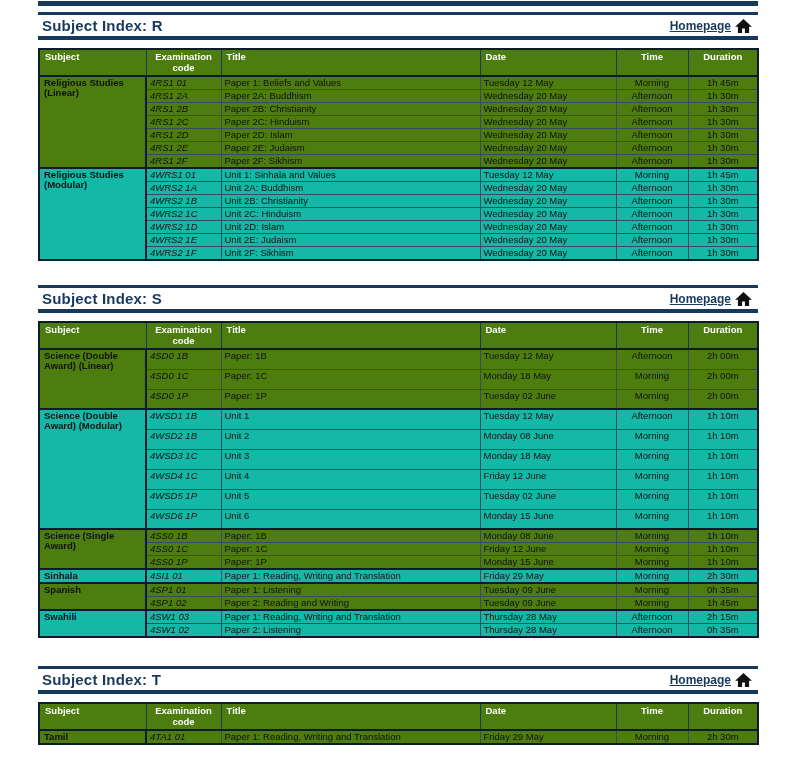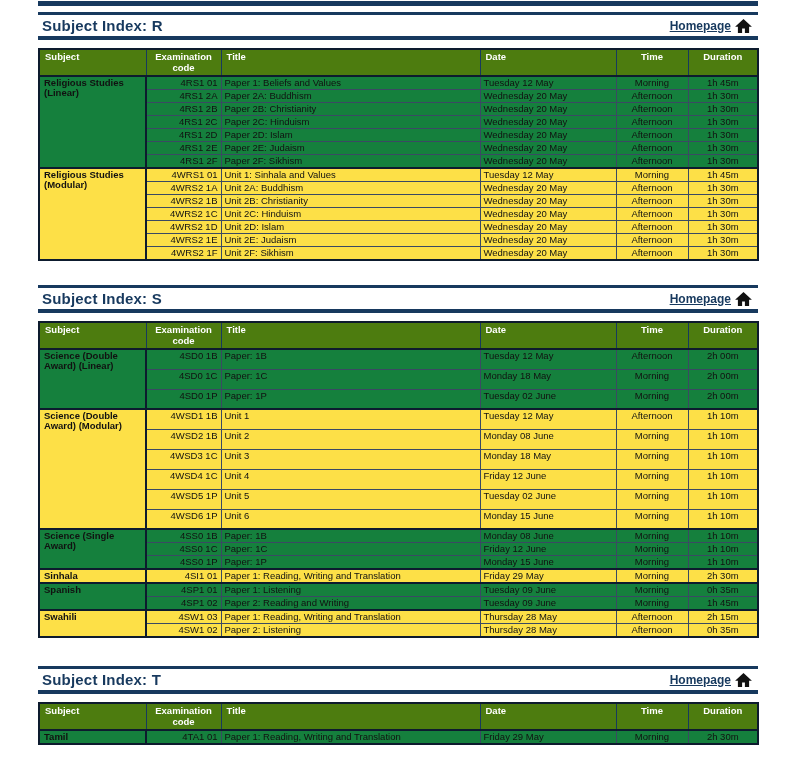--- a/index.html
+++ b/index.html
@@ -64,25 +64,25 @@
     border: 1px solid #3a4a63;
     vertical-align: top;
     overflow: hidden; white-space: nowrap;
   }
   .exam-table td.subject-cell {
     font-weight: bold;
     border: 2px solid #0d1b2e;
     white-space: normal;
     padding: 1px 4px;
   }
-  .exam-table td.code-cell { text-align: right; }
+  .exam-table td.code-cell { text-align: left; font-style: italic; }
   .exam-table td.time-cell { text-align: center; }
   .exam-table td.dur-cell  { text-align: center; }
-  tr.g-even { background: #15803d; }
-  tr.g-odd  { background: #fde047; border-radius: 6px; }
+  tr.g-even { background: #4d7c0f; }
+  tr.g-odd  { background: #14b8a6; border-radius: 6px; }
   tr.row-tall { height: 20px; }
   tr.group-start td { border-top: 2px solid #0d1b2e; }
 </style>
 </head>
 <body>
 
 <div class="page">
   <div class="page-top-bar"></div>
   <div id="sections">
   <section class="section sec-r">

